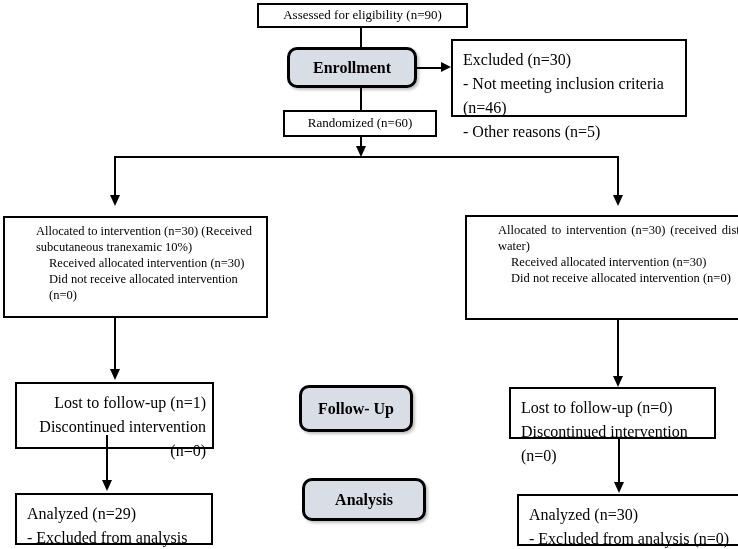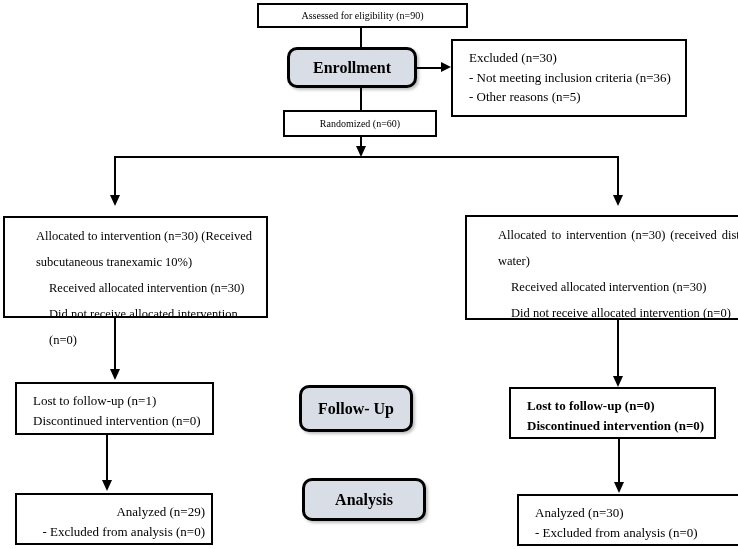--- a/index.html
+++ b/index.html
@@ -3,35 +3,35 @@
 <meta charset="utf-8">
 <style>
   html,body{margin:0;padding:0;background:#ffffff;}
   #canvas{
     position:relative;width:738px;height:549px;background:#ffffff;
     font-family:"Liberation Serif","DejaVu Serif",serif;color:#000;
     overflow:hidden;
   }
   .box{
     position:absolute;background:#fff;border:2px solid #000;
-    box-sizing:border-box;font-size:10px;line-height:1.4;
+    box-sizing:border-box;font-size:13px;line-height:1.4;
   }
   .box.centered{display:flex;align-items:center;justify-content:center;text-align:center;}
   .box.thick{border-width:2.5px;}
   .stage{
     position:absolute;background:#d9dde6;border:3px solid #000;border-radius:10px;
     display:flex;align-items:center;justify-content:center;
     font-weight:bold;font-size:16px;box-sizing:border-box;
     box-shadow:2px 2px 3px rgba(0,0,0,0.25);
   }
   .pad{padding:5px 4px 5px 9px;font-size:12.5px;}
-  .alloc{line-height:26px;padding-left:31px;}
+  .alloc{line-height:16px;padding-left:31px;}
   .alloc .sub{padding-left:13px;}
   .alloc.justify .main{text-align:justify;}
-  .listbox{padding:7px 6px 6px 16px;font-size:13px;line-height:1.5;}
+  .listbox{padding:7px 6px 6px 10px;font-size:16px;line-height:1.5;}
   .vline{position:absolute;width:2px;background:#000;}
   .hline{position:absolute;height:2px;background:#000;}
   .arrow-down{
     position:absolute;width:0;height:0;
     border-left:5px solid transparent;border-right:5px solid transparent;
     border-top:11px solid #000;
   }
   .arrow-right{
     position:absolute;width:0;height:0;
     border-top:5px solid transparent;border-bottom:5px solid transparent;
@@ -51,21 +51,21 @@
 
   <div class="stage" style="left: 287px; top: 47px; width: 130px; height: 41px; background: rgb(217, 221, 230);">
     <span>Enrollment</span>
   </div>
 
   <div class="hline" style="left:417px;top:67px;width:25px;"></div>
   <div class="arrow-right" style="left:441px;top:62px;"></div>
 
   <div class="box listbox" style="left:451px;top:39px;width:236px;height:78px;">
     <div>Excluded (n=30)</div>
-    <div>- Not meeting inclusion criteria (n=36)</div>
+    <div>- Not meeting inclusion criteria (n=46)</div>
     <div>- Other reasons (n=5)</div>
   </div>
 
   <div class="vline" style="left:360px;top:88px;height:22px;"></div>
 
   <div class="box centered" style="left:283px;top:110px;width:154px;height:27px;text-align:center;">
     <span>Randomized (n=60)</span>
   </div>
 
   <div class="vline" style="left:360px;top:137px;height:10px;"></div>
@@ -91,41 +91,41 @@
     <div class="sub">Received allocated intervention (n=30)</div>
     <div class="sub">Did not receive allocated intervention (n=0)</div>
   </div>
 
   <div class="vline" style="left:114px;top:317px;height:52px;"></div>
   <div class="arrow-down" style="left:110px;top:369px;"></div>
 
   <div class="vline" style="left:617px;top:320px;height:56px;"></div>
   <div class="arrow-down" style="left:613px;top:376px;"></div>
 
-  <div class="box thick listbox" style="left:15px;top:382px;width:199px;height:53px;">
+  <div class="box thick listbox" style="left:15px;top:382px;width:199px;height:67px;text-align:right;">
     <div>Lost to follow-up (n=1)</div>
     <div>Discontinued intervention (n=0)</div>
   </div>
 
   <div class="stage" style="left: 299px; top: 385px; width: 114px; height: 47px; background: rgb(217, 221, 230);">
     <span>Follow- Up</span>
   </div>
 
-  <div class="box thick listbox" style="left:509px;top:387px;width:207px;height:52px;font-weight:bold;">
+  <div class="box thick listbox" style="left:509px;top:387px;width:207px;height:52px;">
     <div>Lost to follow-up (n=0)</div>
     <div>Discontinued intervention (n=0)</div>
   </div>
 
   <div class="vline" style="left:106px;top:435px;height:45px;"></div>
   <div class="arrow-down" style="left:102px;top:480px;"></div>
 
   <div class="vline" style="left:618px;top:439px;height:43px;"></div>
   <div class="arrow-down" style="left:614px;top:482px;"></div>
 
-  <div class="box thick listbox" style="left:15px;top:493px;width:198px;height:52px;text-align:right;">
+  <div class="box thick listbox" style="left:15px;top:493px;width:198px;height:52px;">
     <div>Analyzed (n=29)</div>
     <div>- Excluded from analysis (n=0)</div>
   </div>
 
   <div class="stage" style="left: 302px; top: 478px; width: 124px; height: 43px; background: rgb(217, 221, 230);">
     <span>Analysis</span>
   </div>
 
   <div class="box thick listbox" style="left:517px;top:494px;width:232px;height:52px;">
     <div>Analyzed (n=30)</div>

